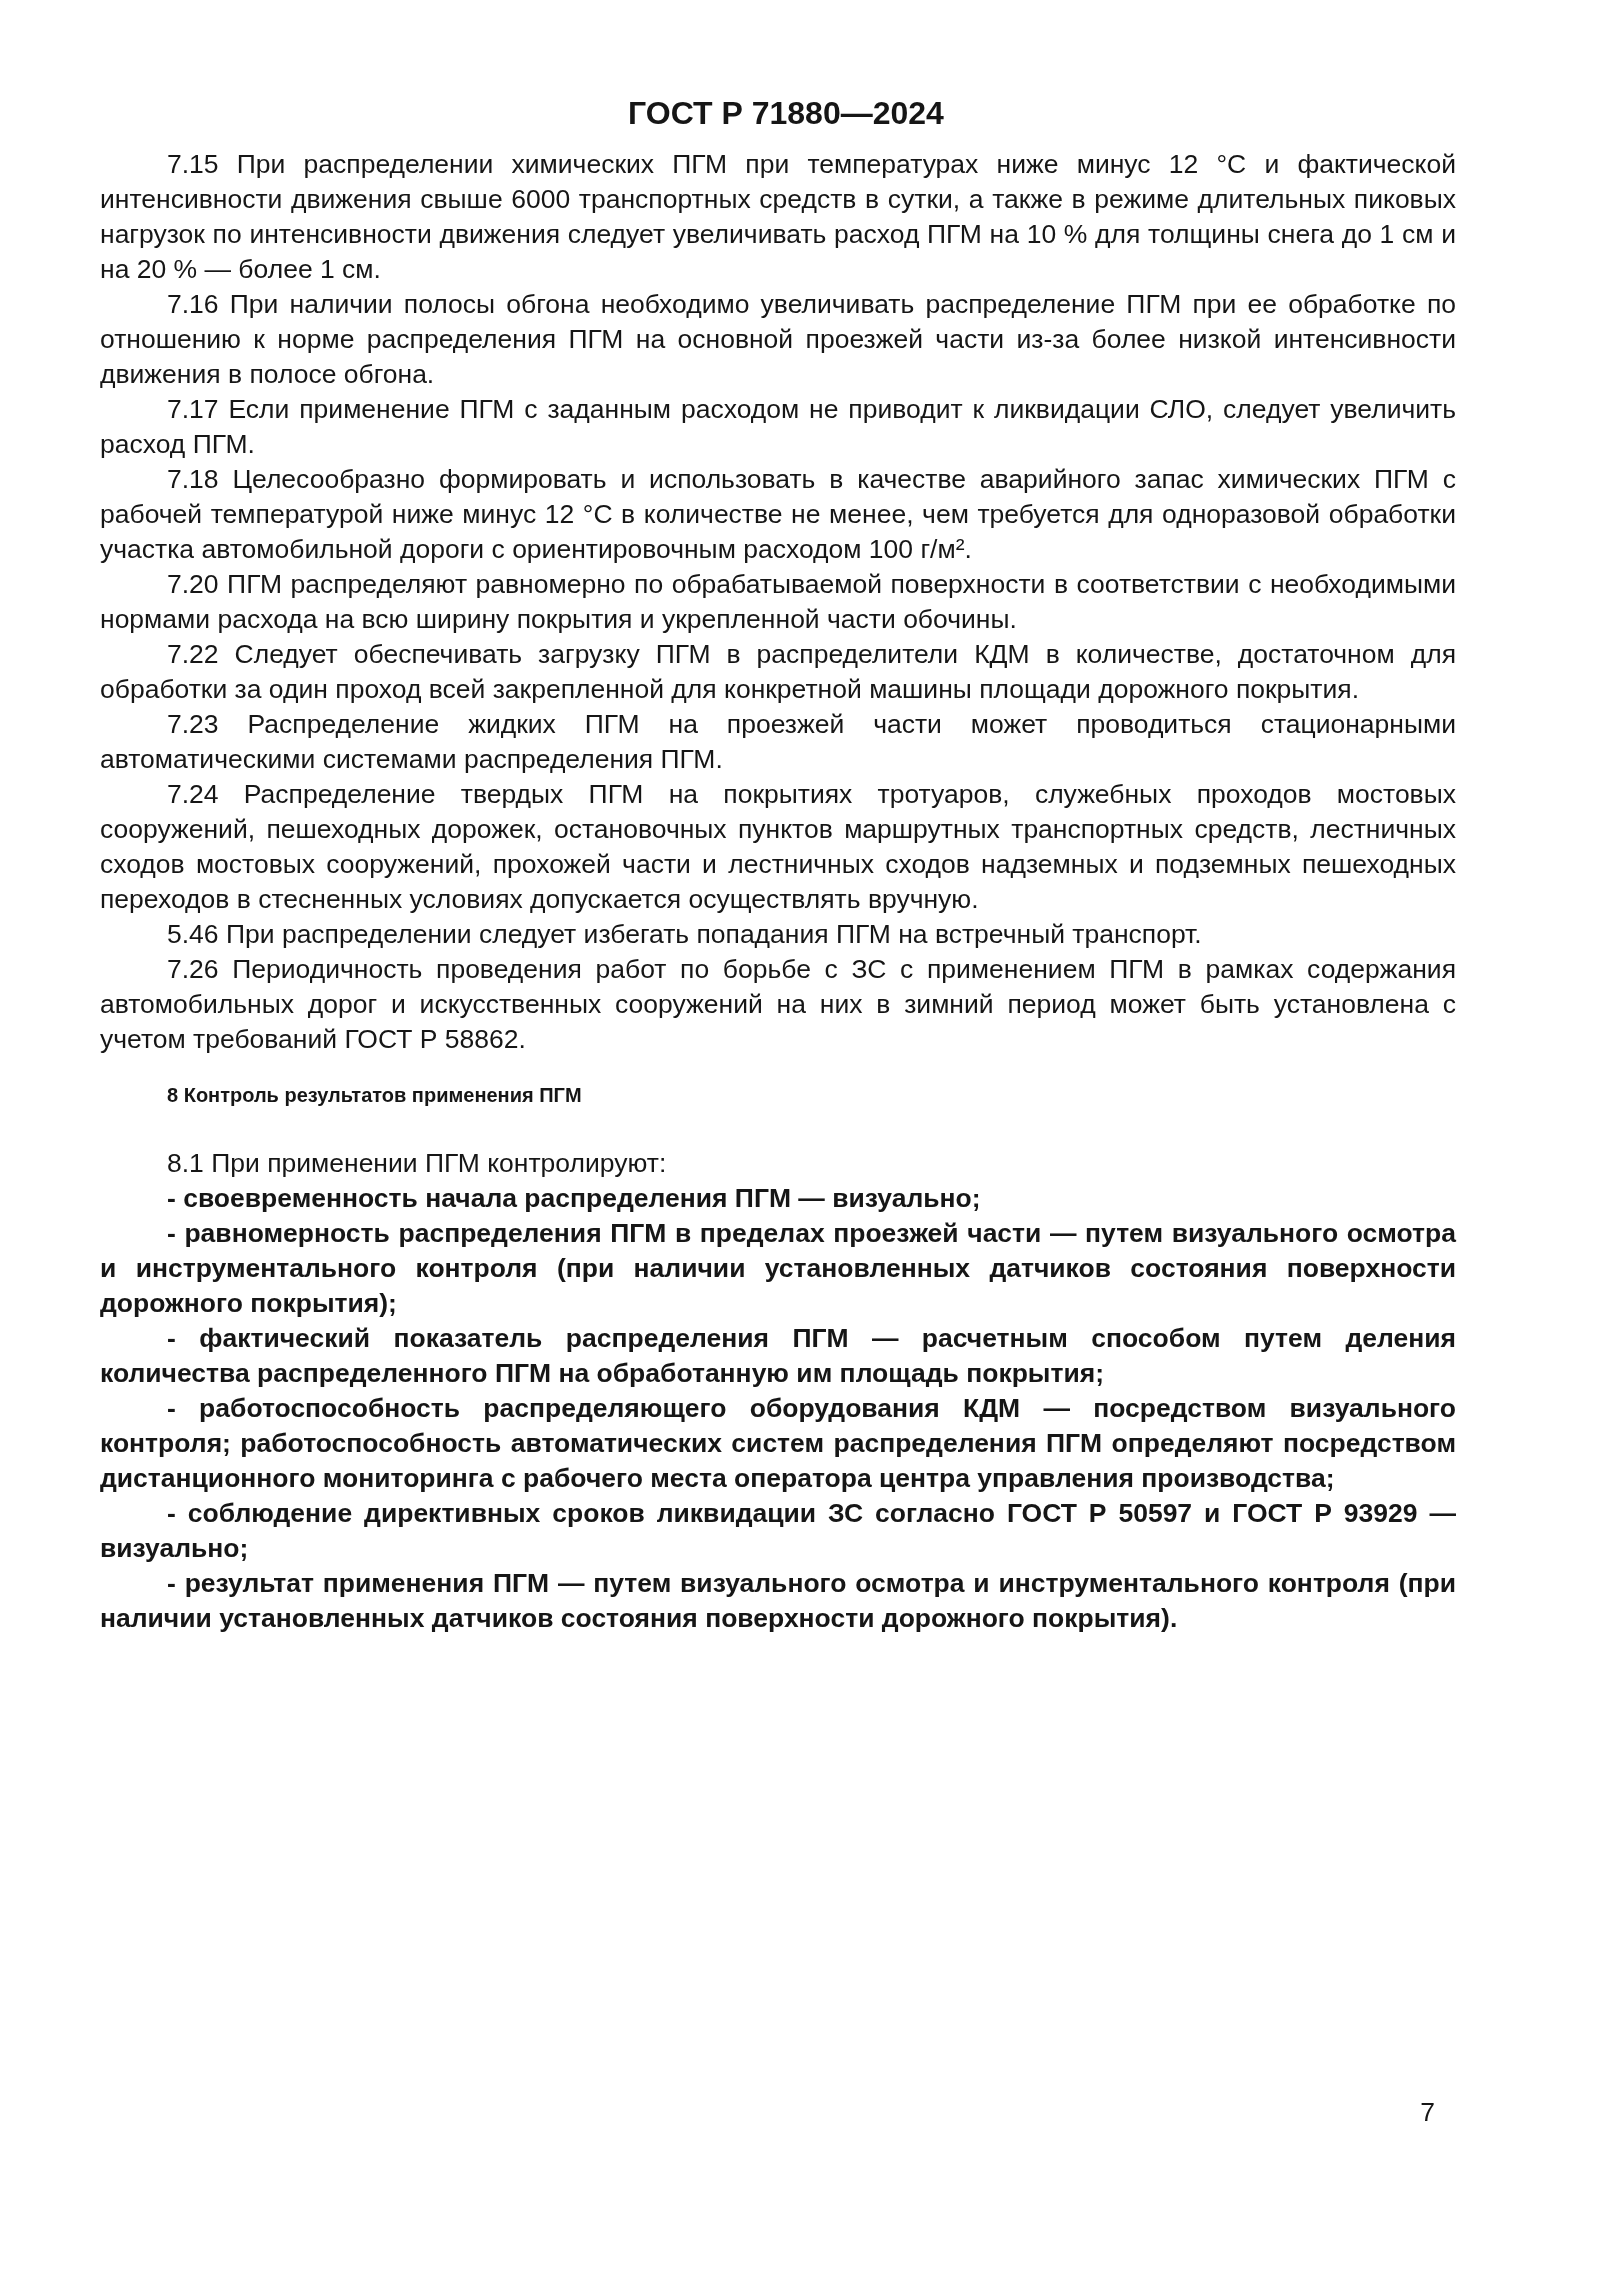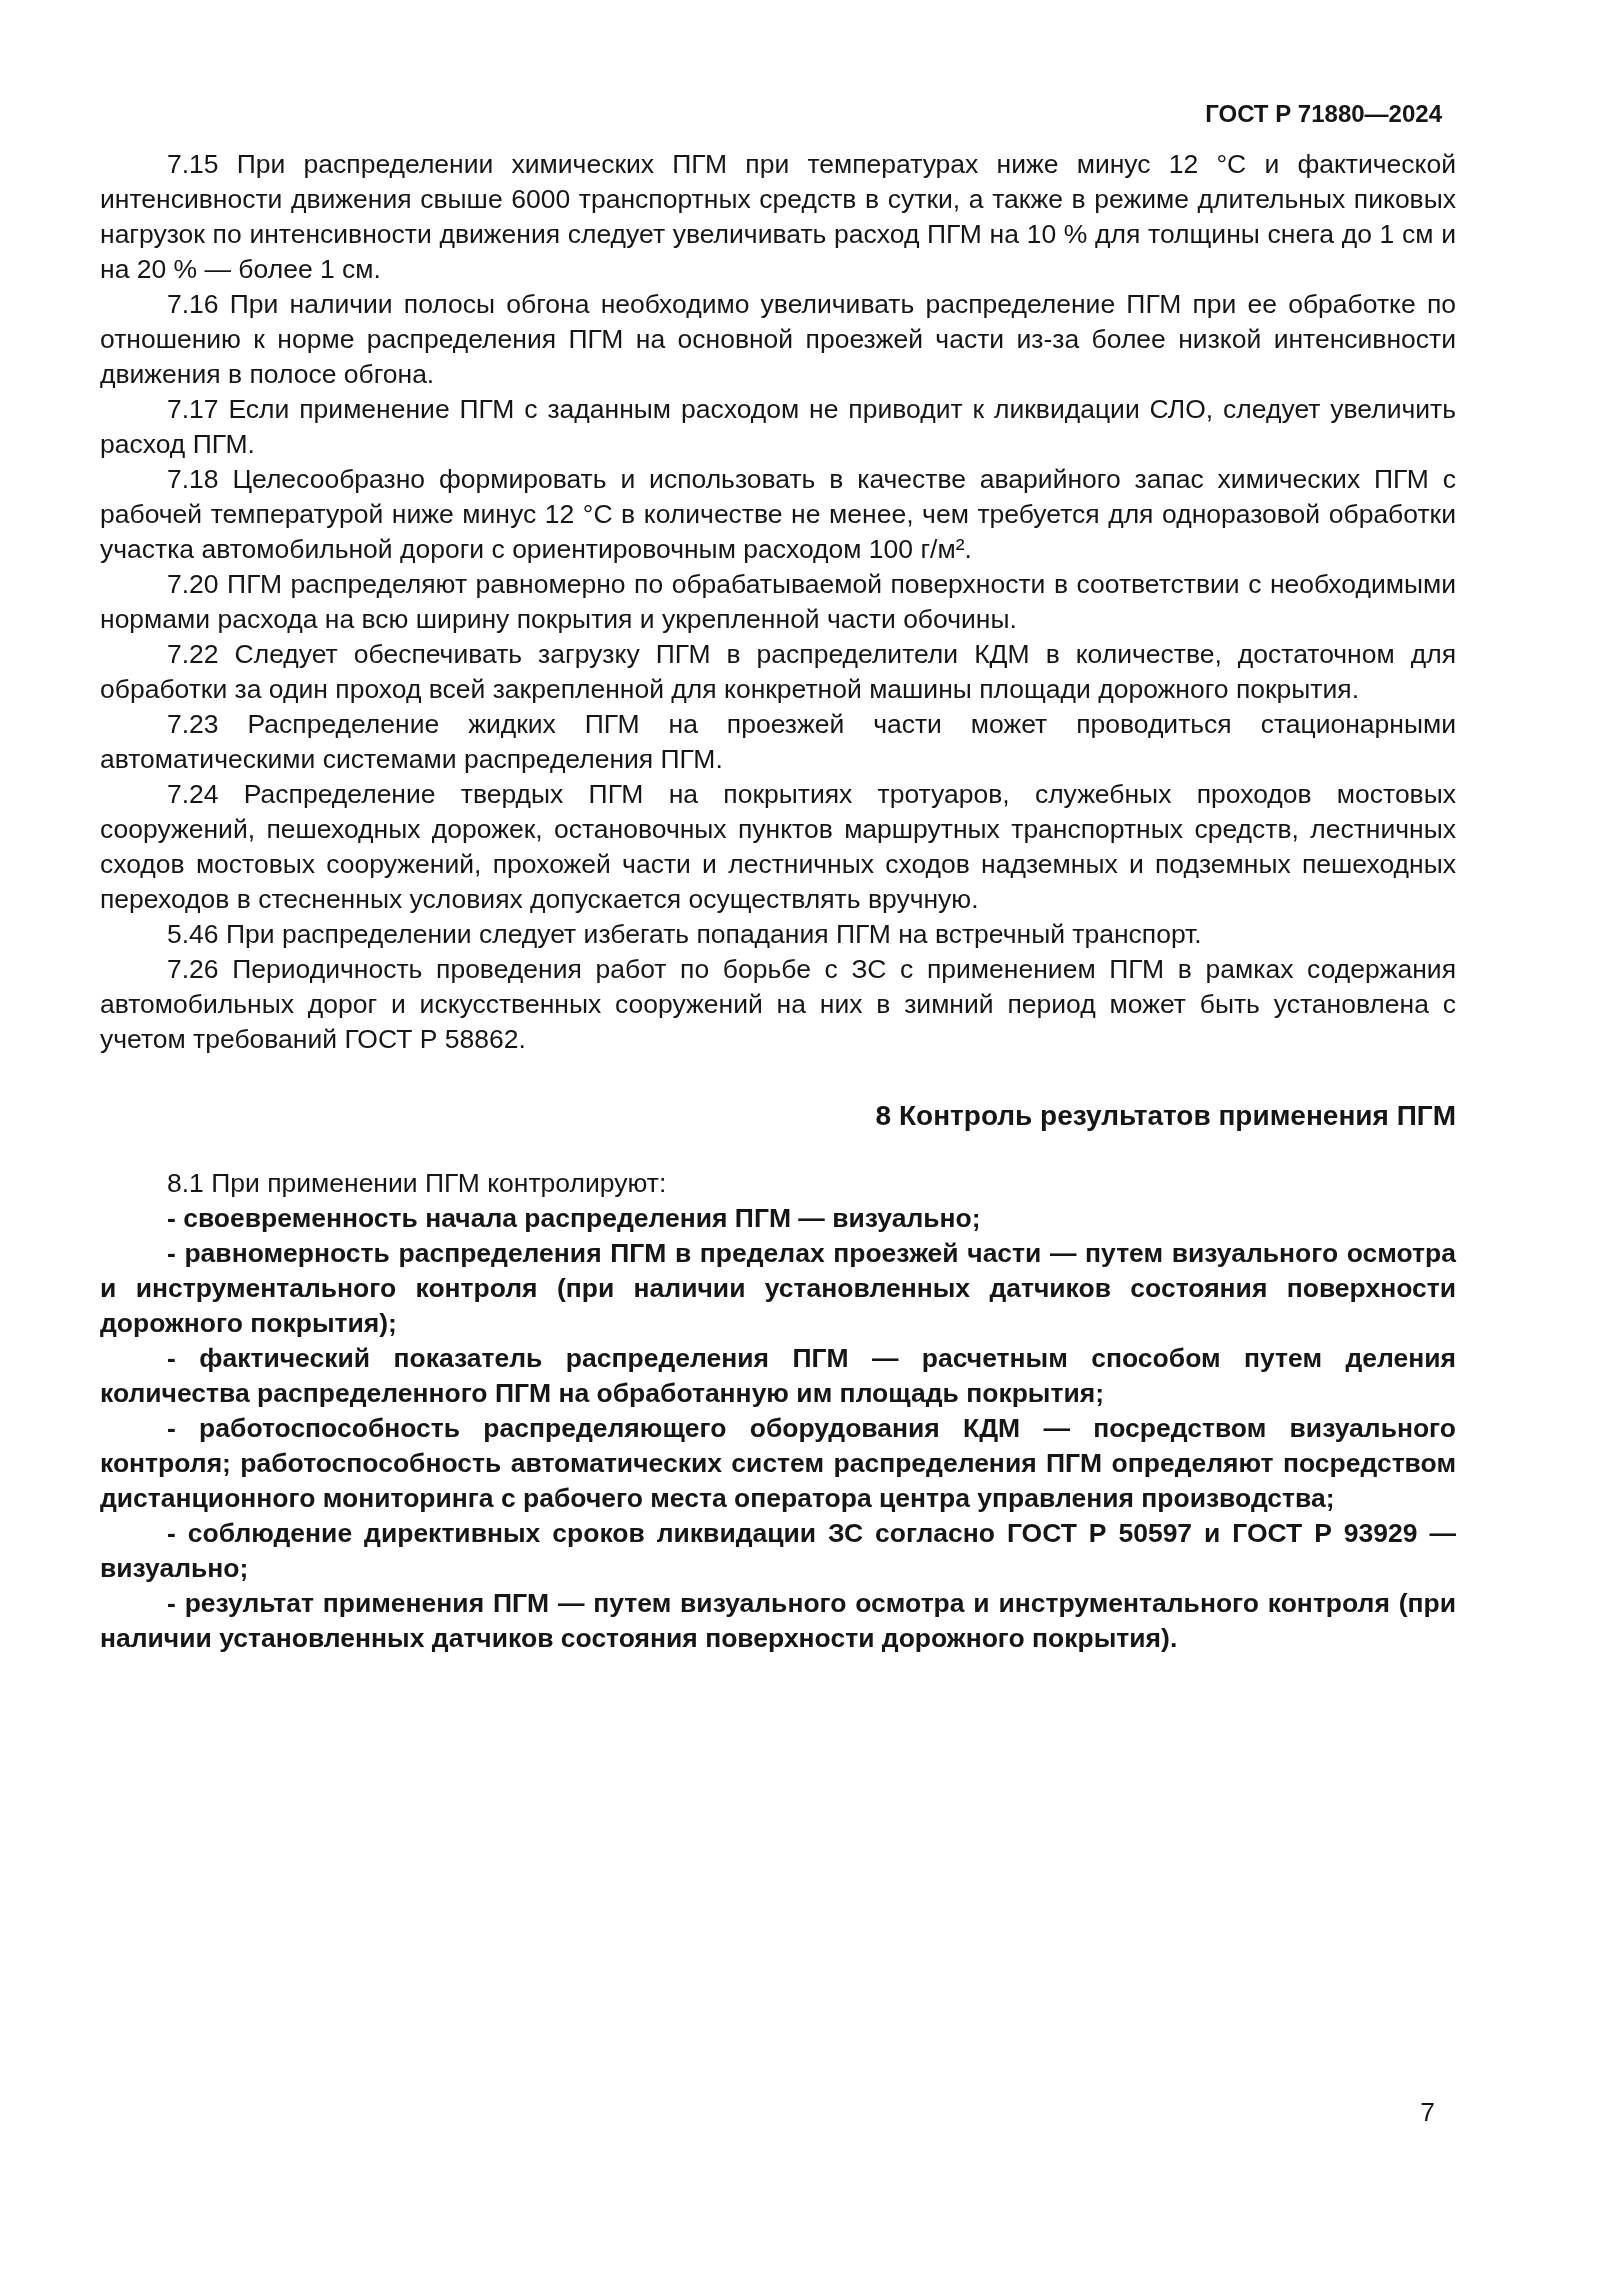--- a/index.html
+++ b/index.html
@@ -13,24 +13,24 @@
     height: 2293px;
     margin: 0 auto;
     background: #ffffff;
     font-family: "Liberation Sans", sans-serif;
     color: #161616;
   }
   .doc-header {
     position: absolute;
     top: 98px;
     left: 116px;
-    right: 179px;
-    text-align: right;
+    right: 165px;
+    text-align: center;
     font-weight: bold;
-    font-size: 24px;
+    font-size: 32px;
     line-height: 31px;
   }
   .content {
     position: absolute;
     top: 147px;
     left: 100px;
     right: 165px;
     font-size: 26.5px;
     line-height: 35px;
     text-align: justify;
@@ -38,25 +38,25 @@
   .para {
     margin: 0;
     text-indent: 67px;
   }
   .list-item {
     margin: 0;
     text-indent: 67px;
     font-weight: bold;
   }
   .section-heading {
-    margin: 41px 0 33px 0;
+    margin: 21px 0 33px 0;
     text-indent: 67px;
     font-weight: bold;
-    font-size: 28px;
-    text-align: right;
+    font-size: 20px;
+    text-align: left;
   }
   .page-number {
     position: absolute;
     bottom: 165px;
     right: 186px;
     font-size: 26.5px;
     line-height: 31px;
   }
 </style>
 </head>

